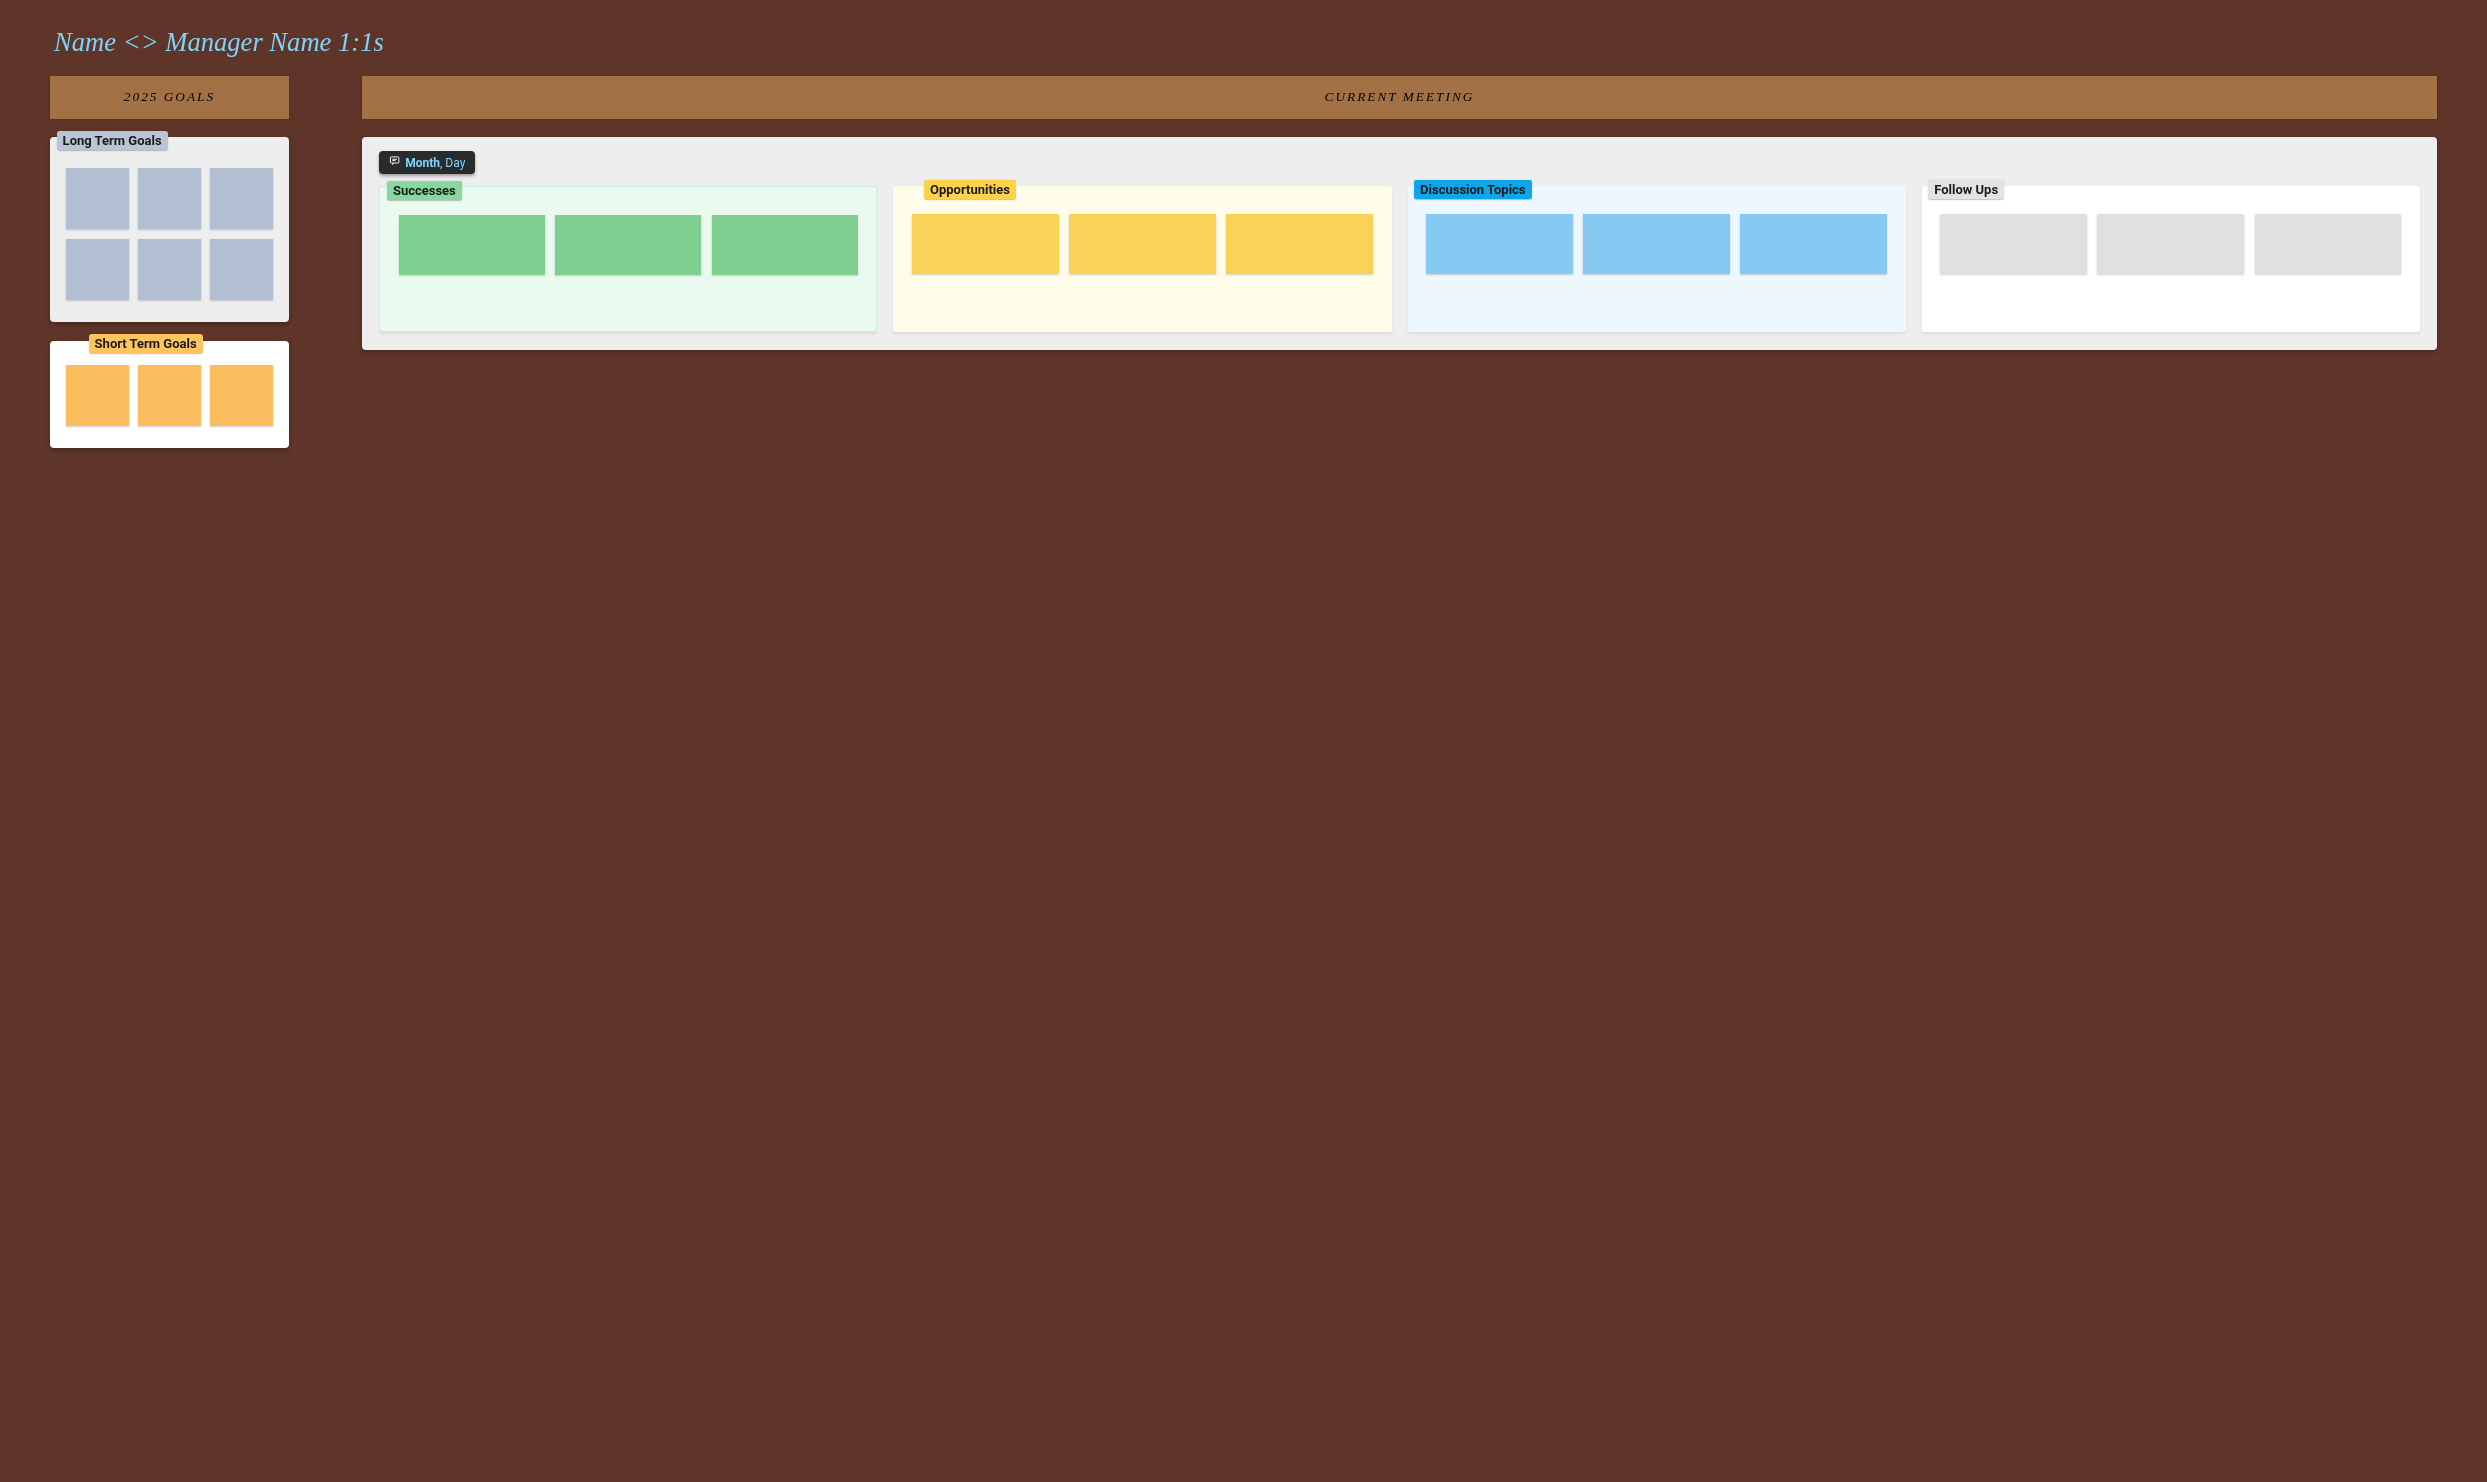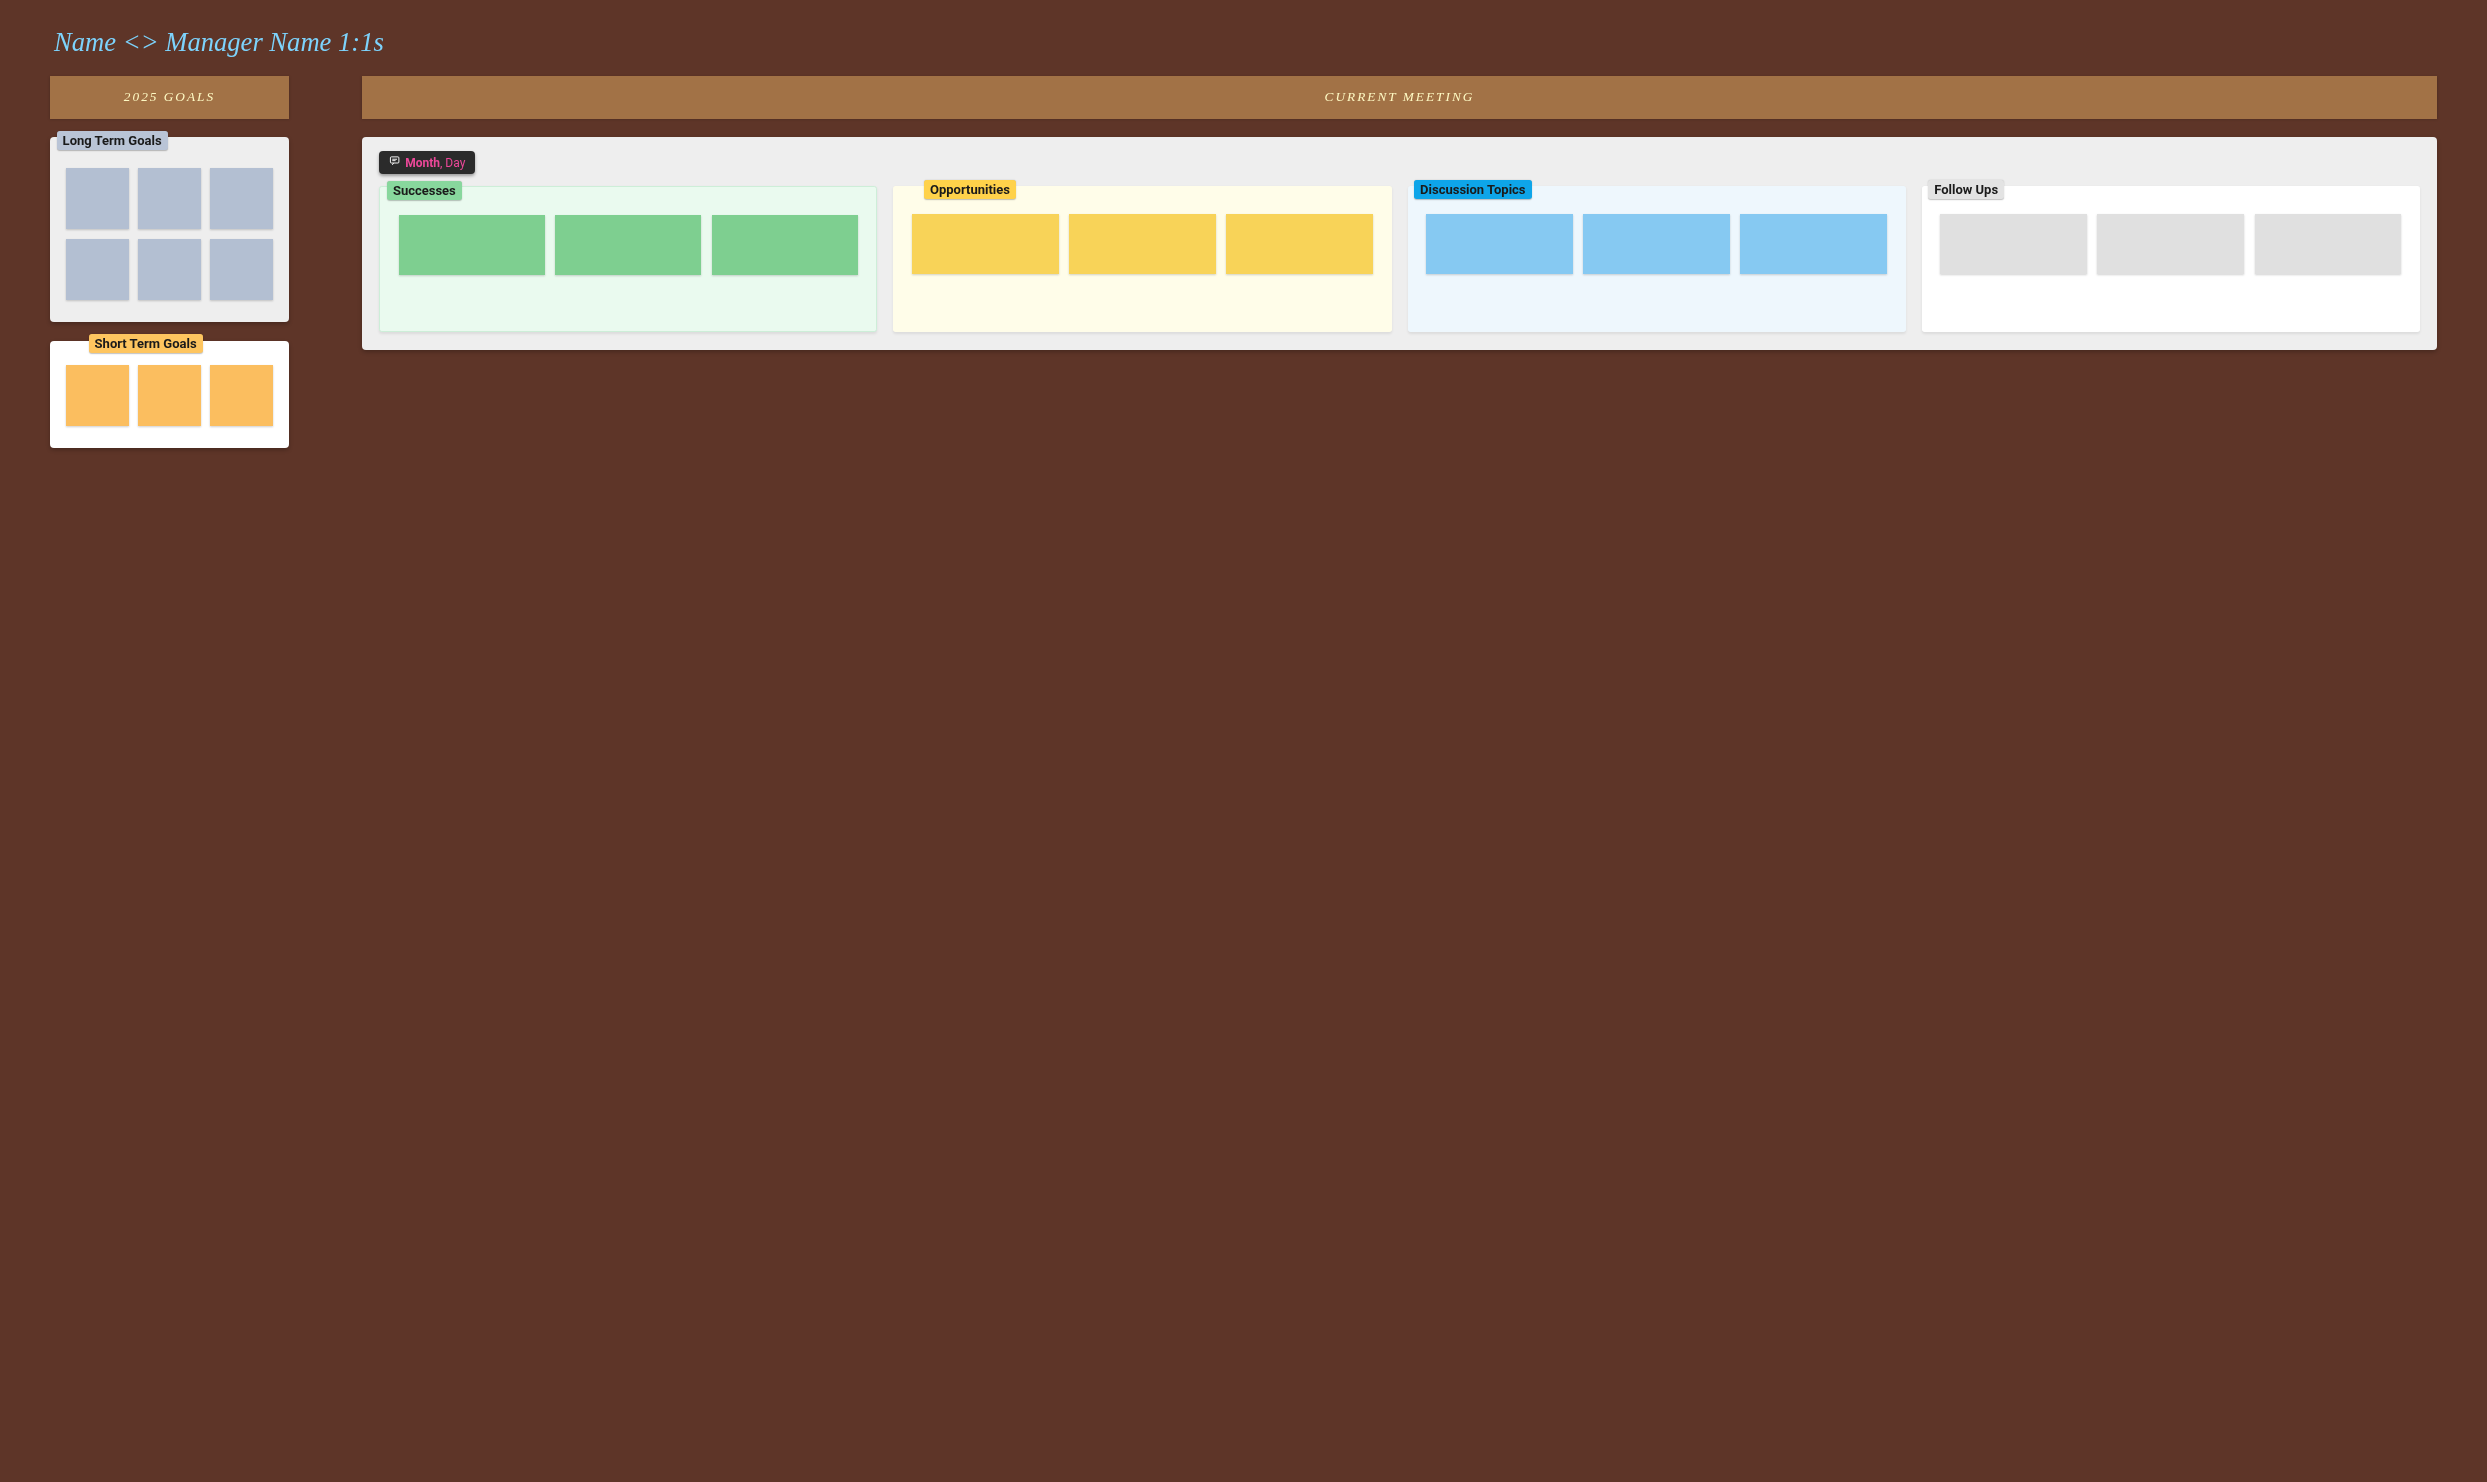--- a/index.html
+++ b/index.html
@@ -19,21 +19,21 @@
   }
   .columns {
     display: flex;
     gap: 73px;
     align-items: flex-start;
   }
   .col-left { width: 239px; flex: 0 0 239px; }
   .col-right { flex: 1; }
   .section-header {
     background: #a27246;
-    color: #fef9c3;
+    color: #000000;
     text-align: center;
     padding: 13.3px 6.6px;
     font-family: "Brush Script MT", "Segoe Script", "Comic Sans MS", cursive;
     font-size: 13.3px;
     letter-spacing: 2px;
     font-style: italic;
     box-shadow: 0 1.3px 2.7px rgba(0,0,0,0.25);
   }
   .panel {
     position: relative;
@@ -84,21 +84,21 @@
     background: #eeeeee;
     border-radius: 4px;
     box-shadow: 0 2px 4px rgba(0,0,0,0.25);
     margin-top: 18.6px;
     padding: 13.3px 17.3px 17.3px 17.3px;
   }
   .date-chip {
     display: inline-flex;
     align-items: center;
     background: #2b2b2b;
-    color: #ec4899;
+    color: #7dd3fc;
     border-radius: 4px;
     padding: 4.7px 9.3px;
     font-size: 12px;
     font-weight: 400;
     box-shadow: 0 2px 3.3px rgba(0,0,0,0.35);
     margin-bottom: 12px;
     gap: 5.3px;
   }
   .date-chip .month { font-weight: 700; }
   .date-chip svg { width: 11.3px; height: 11.3px; }

